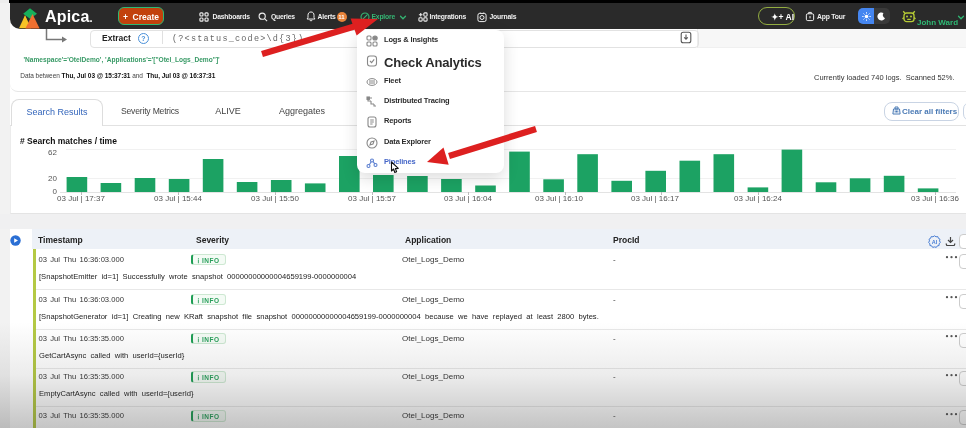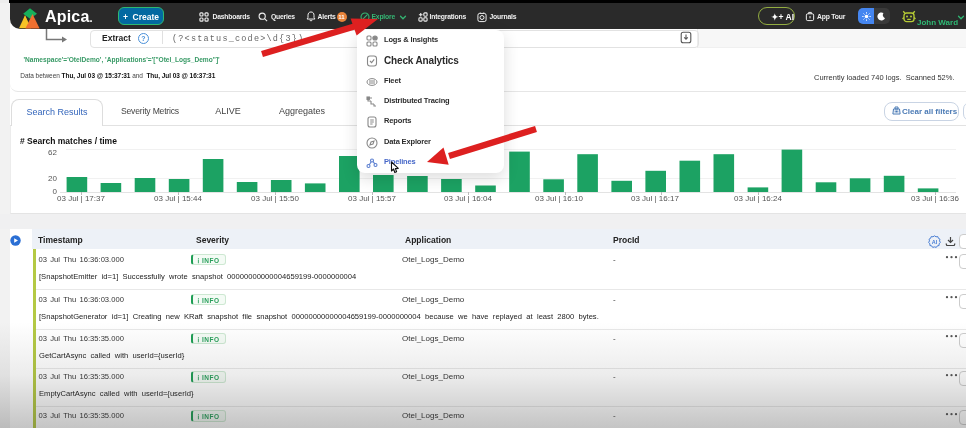--- a/index.html
+++ b/index.html
@@ -20,21 +20,21 @@
 <div class="abs" style="left:10px;top:3px;width:956px;height:26px;background:#2a2a2a;border-bottom-left-radius:10px;">
 
   <svg class="abs" style="left:-3px;top:2px;" width="36" height="24" viewBox="0 0 36 24">
     <polygon points="23,3.2 30,8.7 23,13.8 16.2,8.7" fill="#17b05c"></polygon>
     <polygon points="18,10.2 24,23.2 12,23.2" fill="#f7c325"></polygon>
     <polygon points="25.5,9 32.6,23.4 18.4,23.4" fill="#f07030"></polygon>
     <polygon points="18,10.2 21.9,18.7 15.9,18.7" fill="#f7c325" opacity="0.55"></polygon>
   </svg>
   <div class="abs" style="left:35px;top:5px;color:#fff;font-size:16px;font-weight:bold;letter-spacing:.2px;white-space:nowrap;">Apica<span style="font-size:11px;">.</span></div>
 
-  <div class="abs" style="left:108px;top:4px;width:46px;height:18px;background:#0369a1;border:1px solid #2eb873;border-radius:6px;color:#fff;font-size:8.5px;font-weight:bold;text-align:center;line-height:18px;box-sizing:border-box;">+&nbsp; Create</div>
+  <div class="abs" style="left:108px;top:4px;width:46px;height:18px;background:#c2410c;border:1px solid #2eb873;border-radius:6px;color:#fff;font-size:8.5px;font-weight:bold;text-align:center;line-height:18px;box-sizing:border-box;">+&nbsp; Create</div>
 
   <svg class="abs" style="left:189px;top:9px;" width="10" height="10" viewBox="0 0 11 11">
       <g fill="none" stroke="#eee" stroke-width="1.3">
         <rect x="1" y="1" width="3.4" height="3.4" rx="1"></rect>
         <rect x="6.6" y="1" width="3.4" height="3.4" rx="1"></rect>
         <rect x="1" y="6.6" width="3.4" height="3.4" rx="1"></rect>
         <rect x="6.6" y="6.6" width="3.4" height="3.4" rx="1"></rect>
       </g>
     </svg>
   <div class="abs nav" style="left:202.5px;top:10px;">Dashboards</div>
@@ -321,21 +321,21 @@
       <ellipse cx="9" cy="3" rx="2.2" ry="2" fill="#888"></ellipse>
     </g>
   </svg>
 <div class="abs" style="left:384px;top:34.8px;font-size:7.5px;font-weight:bold;letter-spacing:-0.15px;color:#2b2b2b;white-space:nowrap;">Logs &amp; Insights</div>
 <svg class="abs" style="left:366px;top:55.2px;" width="12" height="12" viewBox="0 0 12 12">
     <g fill="none" stroke="#888" stroke-width="1.1">
       <rect x="1.5" y="1" width="9" height="10" rx="2.5"></rect>
       <path d="M4 6 l1.6 1.6 L8.2 4.4"></path>
     </g>
   </svg>
-<div class="abs" style="left:384px;top:55.2px;font-size:10px;font-weight:bold;letter-spacing:-0.15px;color:#2b2b2b;white-space:nowrap;">Check Analytics</div>
+<div class="abs" style="left:384px;top:55.2px;font-size:13px;font-weight:bold;letter-spacing:-0.15px;color:#2b2b2b;white-space:nowrap;">Check Analytics</div>
 <svg class="abs" style="left:366px;top:75.6px;" width="12" height="12" viewBox="0 0 12 12">
     <g fill="none" stroke="#888" stroke-width="1">
       <ellipse cx="6" cy="6" rx="5" ry="3.4"></ellipse>
       <path d="M3 5 h6 M3 7 h6"></path>
     </g>
   </svg>
 <div class="abs" style="left:384px;top:75.6px;font-size:7.5px;font-weight:bold;letter-spacing:-0.15px;color:#2b2b2b;white-space:nowrap;">Fleet</div>
 <svg class="abs" style="left:366px;top:96.0px;" width="12" height="12" viewBox="0 0 12 12">
     <g fill="none" stroke="#888" stroke-width="1.1">
       <path d="M2 2 h4 M2 2 v3 h3 M5 5 v3 h3 M8 8 v2 h2"></path>

